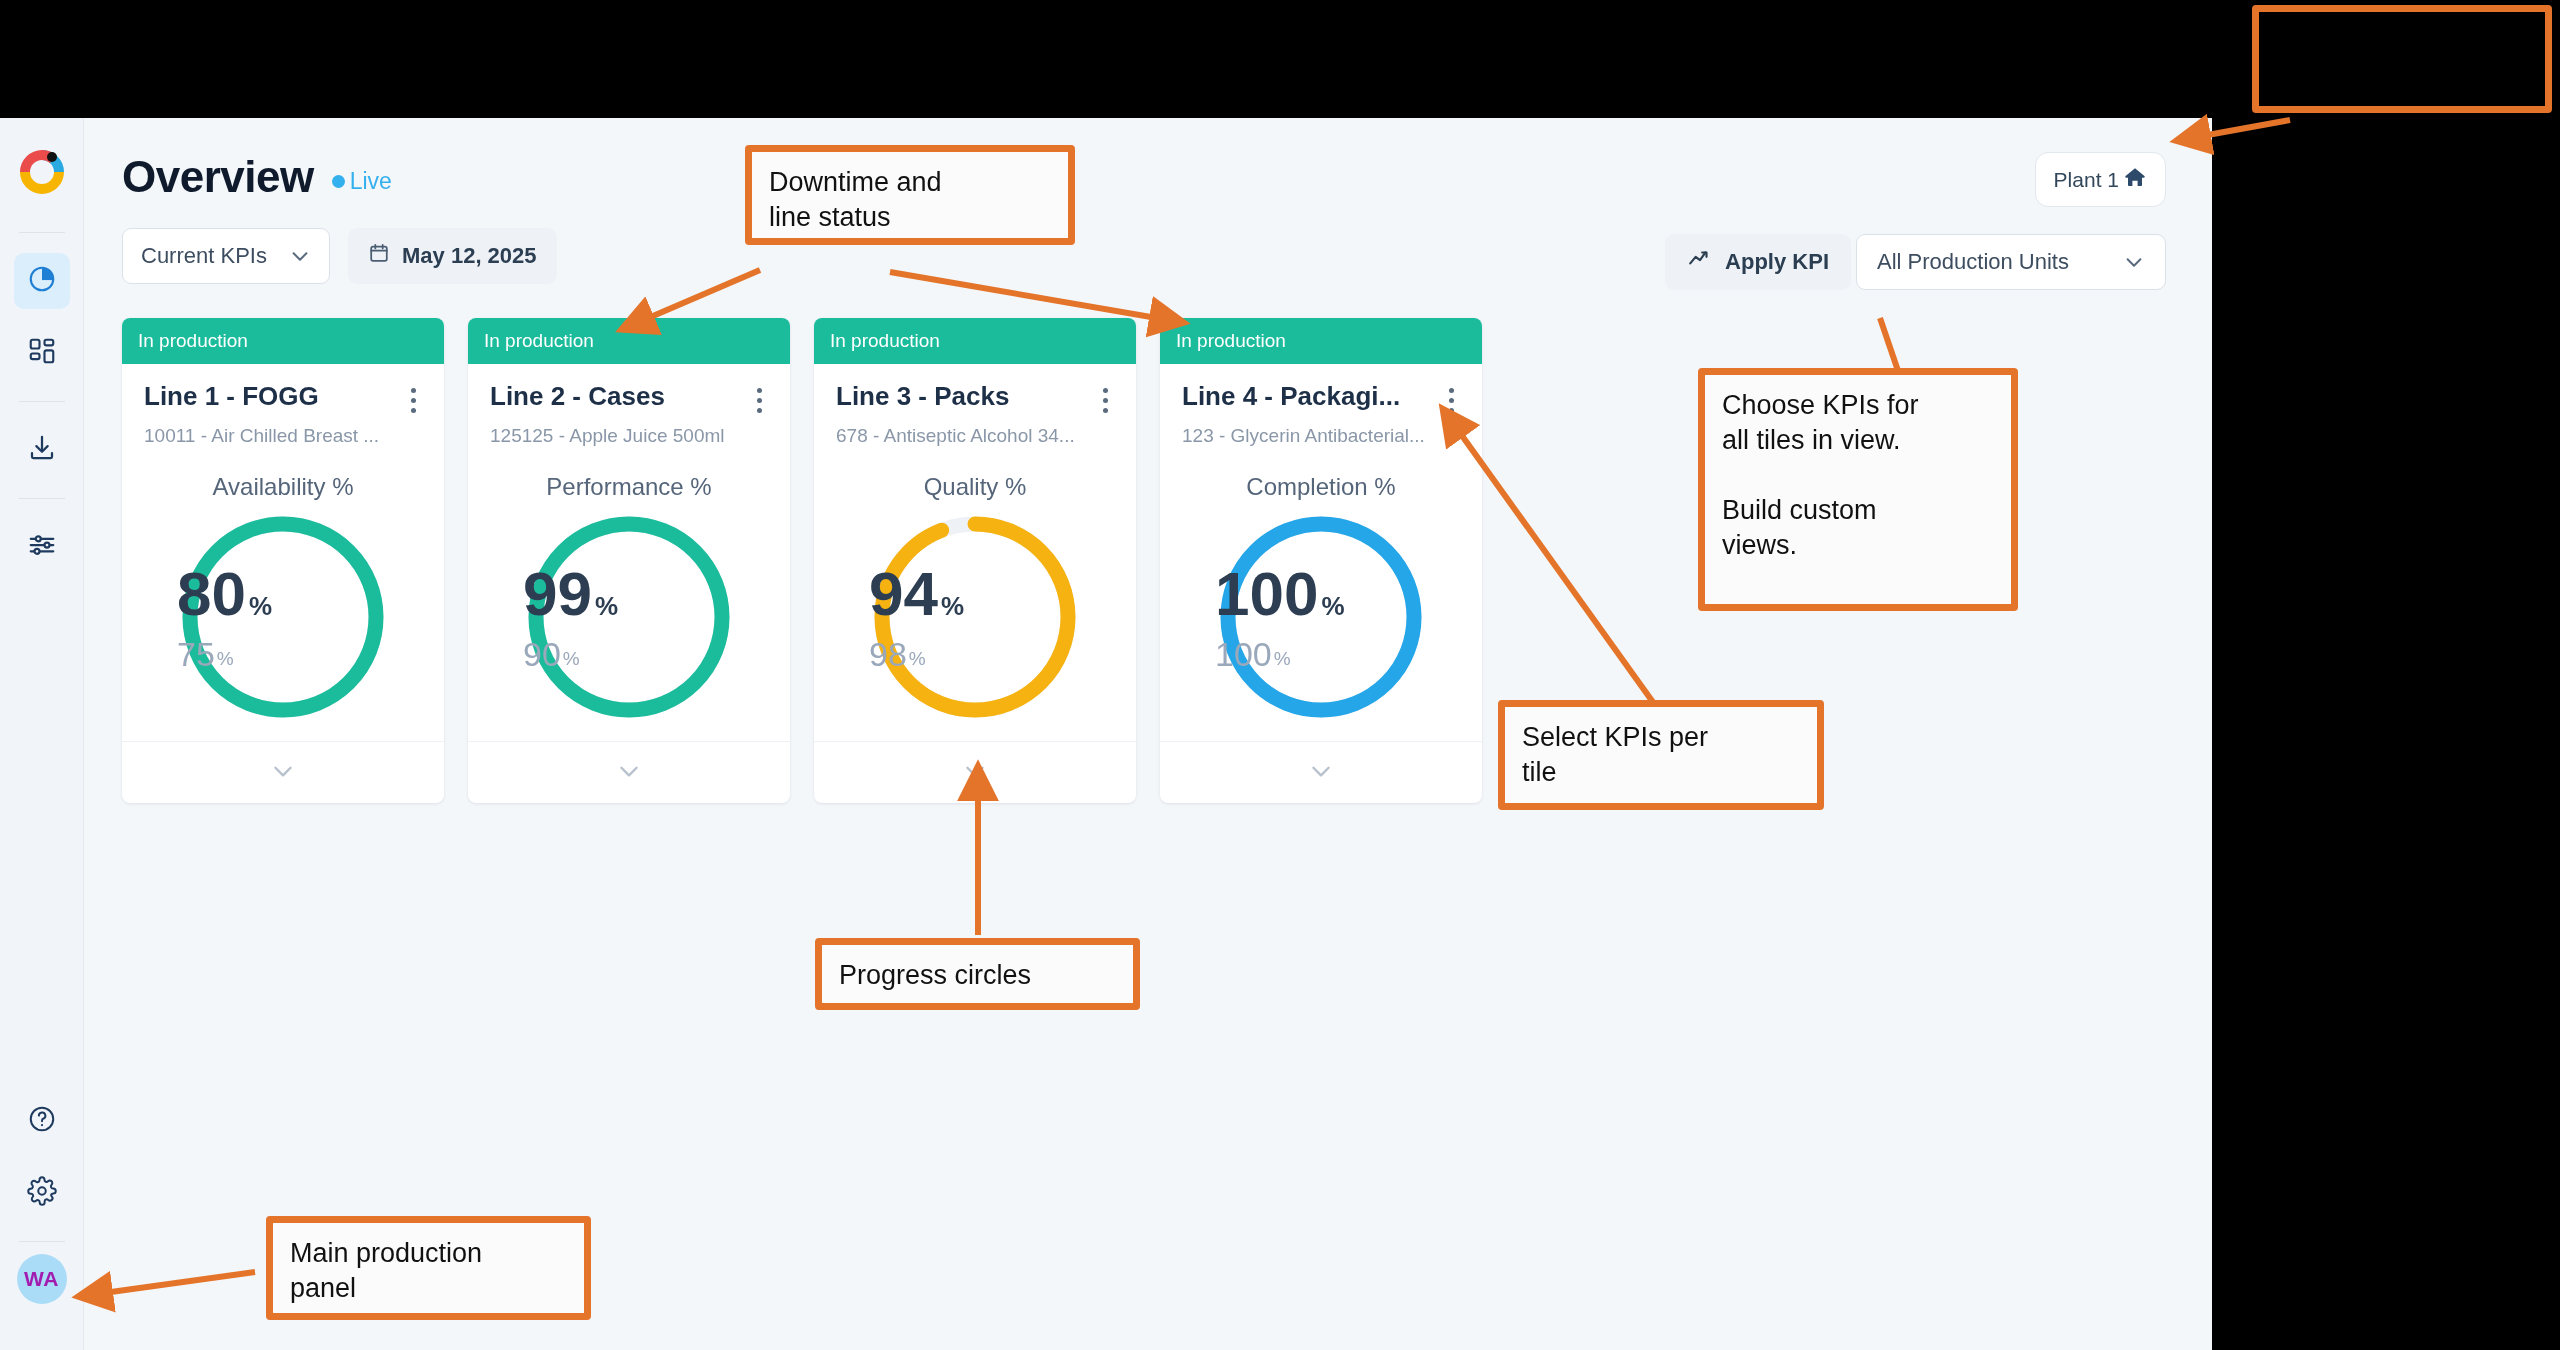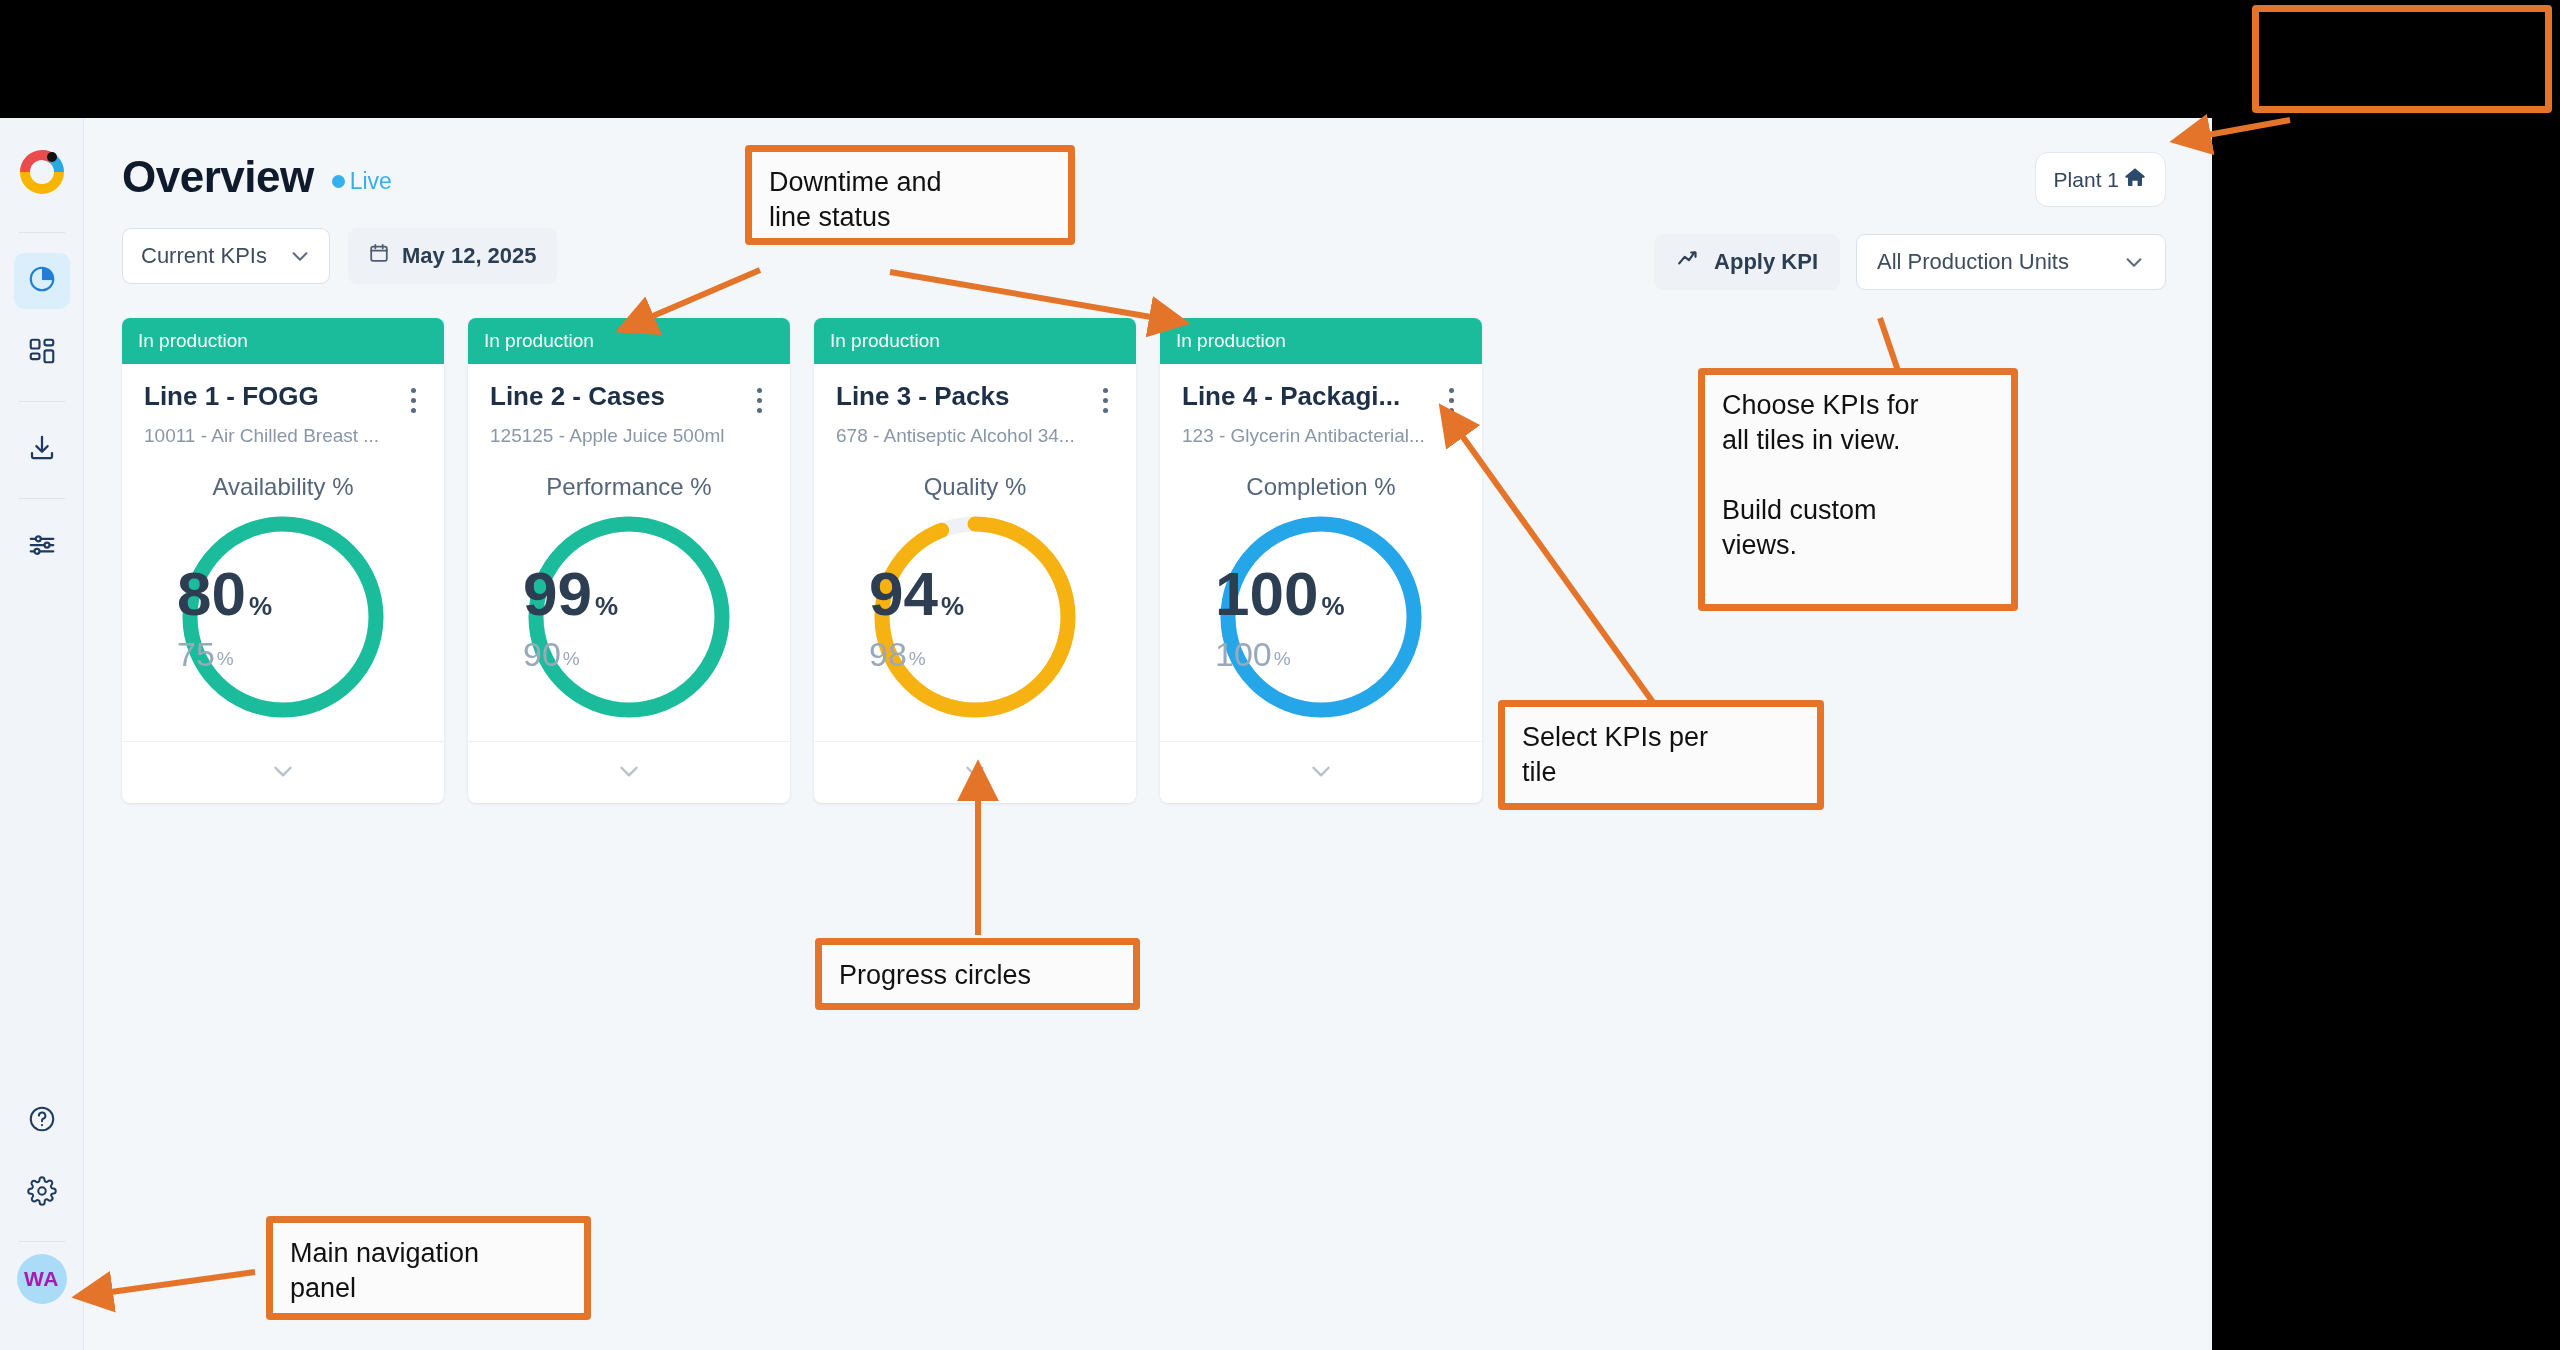--- a/index.html
+++ b/index.html
@@ -87,21 +87,21 @@
   .apply-kpi {
     display:flex; align-items:center; gap: 12px;
     background:#eef2f7; border-radius: 9px; height: 56px; padding: 0 22px;
     font-size: 22px; font-weight: 700; color:#2c3e52;
   }
   .apply-kpi svg { width: 26px; height: 26px; color:#2c3e52; }
   .units-select {
     display:flex; align-items:center; justify-content: space-between;
     background:#fff; border:1px solid #d9e1ea; border-radius: 9px;
     height: 56px; padding: 0 20px; font-size: 22px; color:#3d4d60;
-    width: 310px; margin-left: 16px;
+    width: 310px; margin-left: 5px;
   }
   .units-select .chev { width: 22px; height:22px; color:#5b6b7f; }
 
   
   .tiles { display:flex; gap: 24px; margin-top: 34px; }
   .tile {
     width: 322px; background:#fff; border-radius: 8px;
     box-shadow: 0 1px 3px rgba(20,40,70,.10);
     overflow: hidden; display:flex; flex-direction: column;
   }
@@ -509,18 +509,18 @@
 all tiles in view.
 
 Build custom
 views.</div>
 
   <div class="anno" style="left:1498px; top:700px; width:326px; height:110px;">Select KPIs per
 tile</div>
 
   <div class="anno" style="left:815px; top:938px; width:325px; height:72px;">Progress circles</div>
 
-  <div class="anno" style="left:266px; top:1216px; width:325px; height:104px;">Main navigation
+  <div class="anno" style="left:266px; top:1216px; width:325px; height:104px;">Main production
 panel</div>
 
   <div class="anno empty" style="left:2252px; top:5px; width:300px; height:108px;"></div>
 
 </div>
 
 </body></html>

